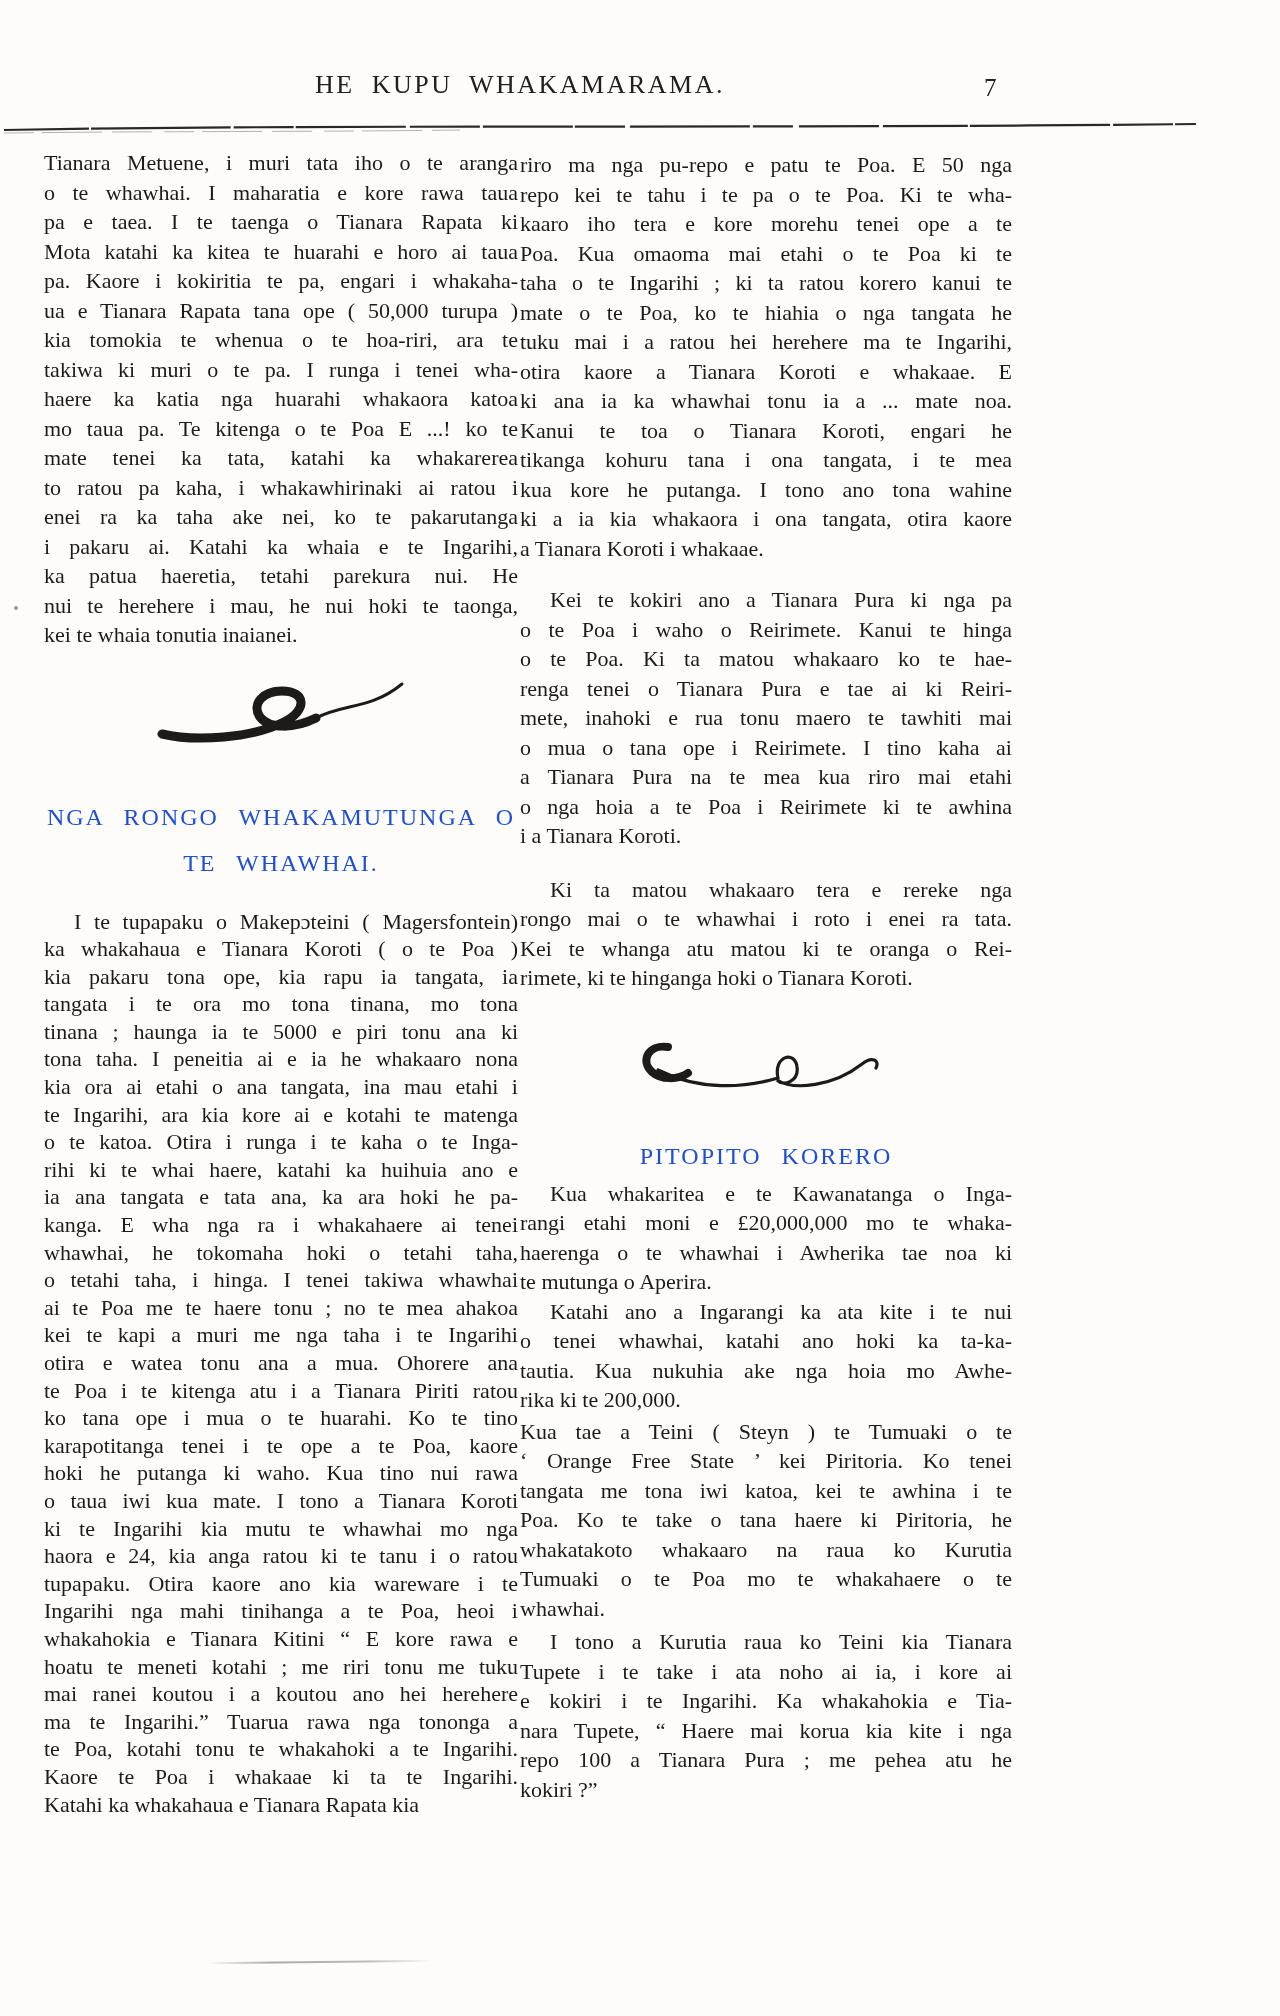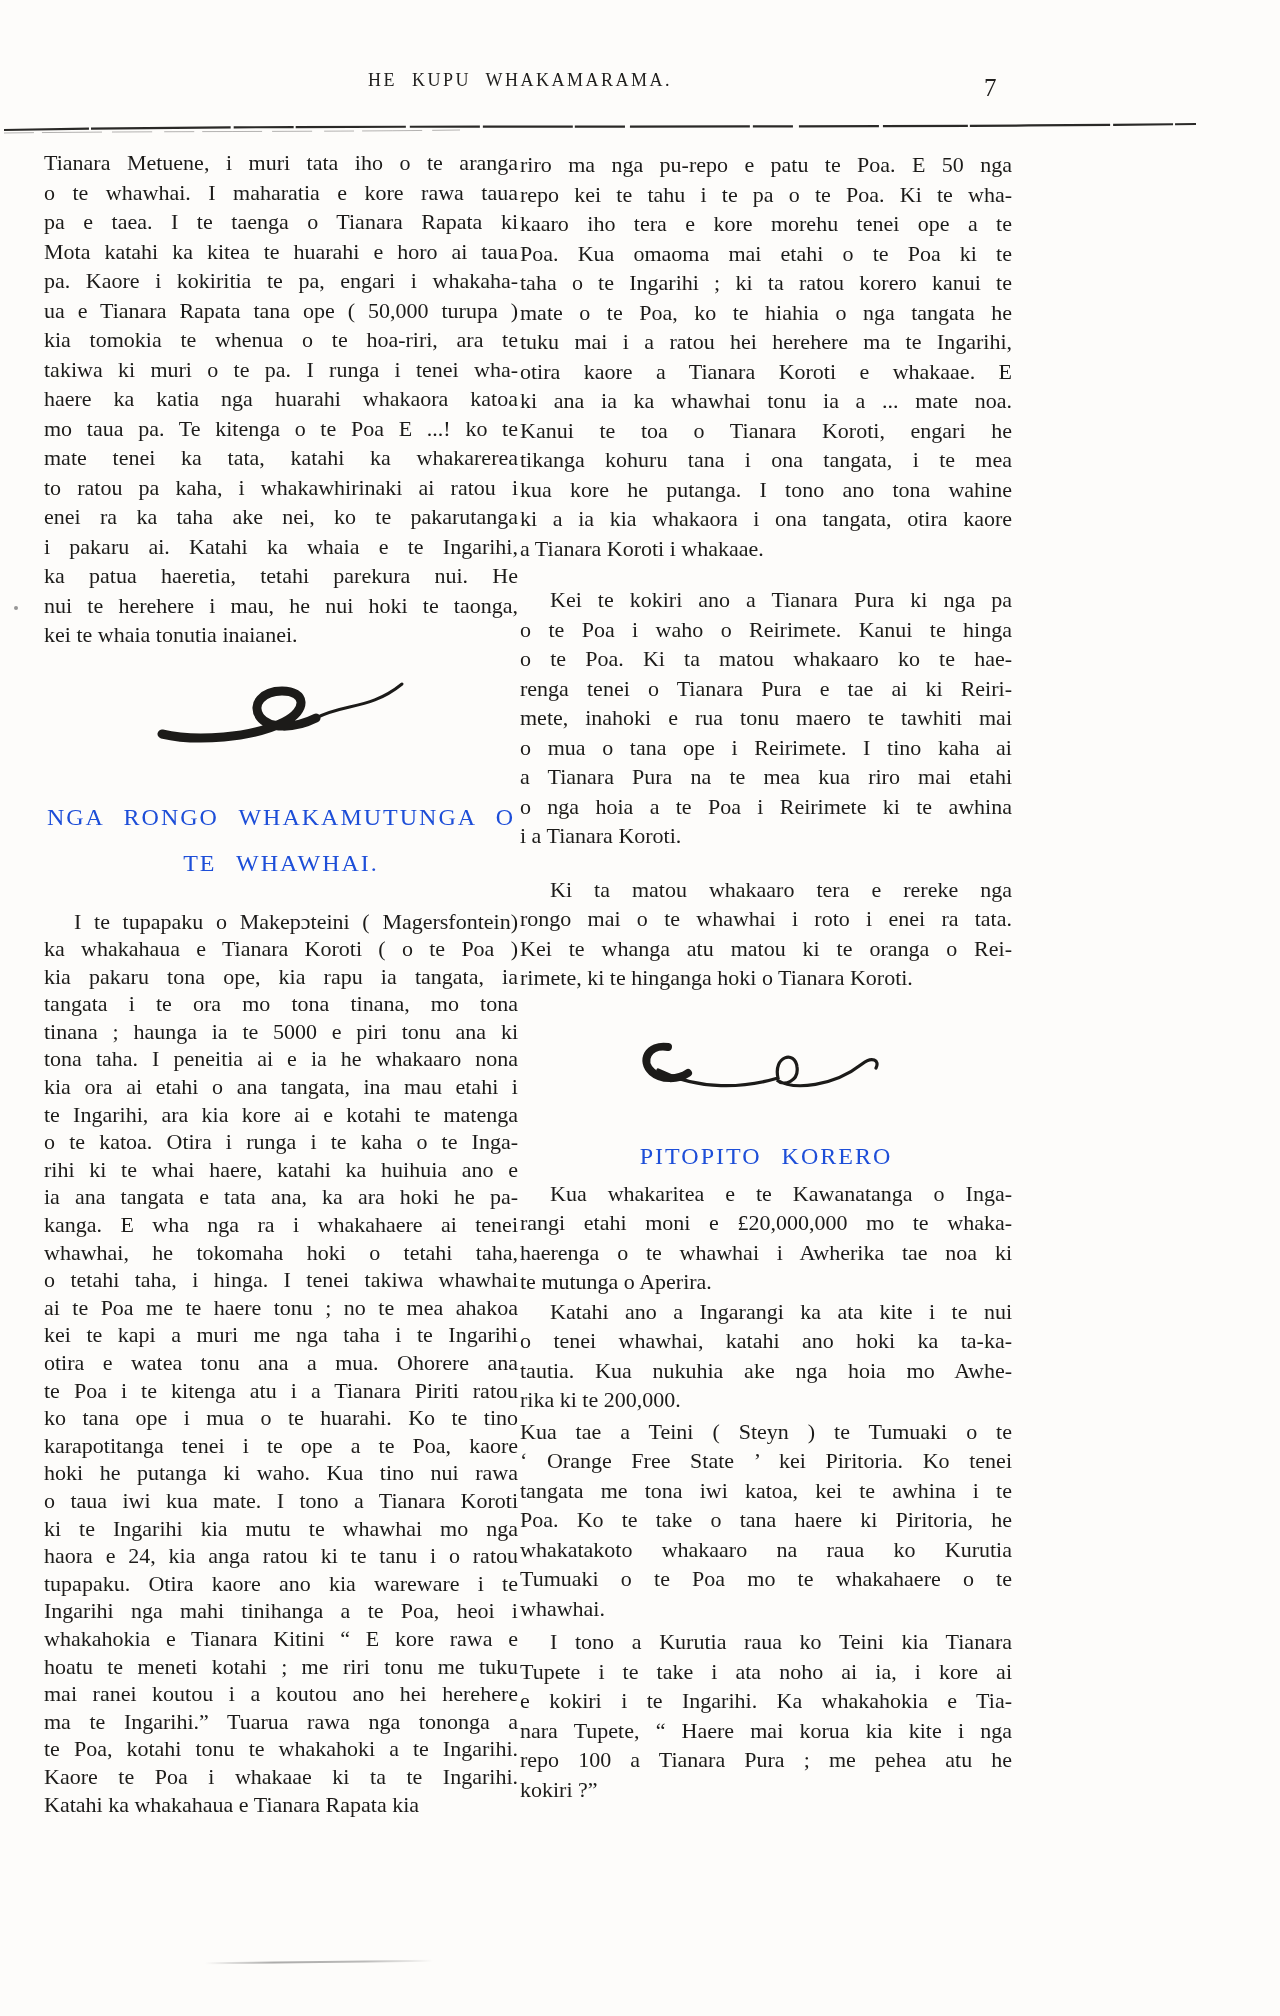--- a/index.html
+++ b/index.html
@@ -7,21 +7,21 @@
     position:relative;
     width:1280px;height:2016px;
     background:#fdfcfa;
     overflow:hidden;
     font-family:"Liberation Serif","DejaVu Serif",serif;
     color:#1c1b19;
   }
   .masthead{
     position:absolute;top:70px;left:0;width:1040px;
     text-align:center;
-    font-size:18px;letter-spacing:2.5px;word-spacing:8px;
+    font-size:26px;letter-spacing:2.5px;word-spacing:8px;
     color:#21201e;
   }
   .page-number{
     position:absolute;top:74px;left:984px;width:50px;
     font-size:25px;color:#21201e;
   }
   .rule{position:absolute;top:120px;left:0;}
   .col{position:absolute;font-size:22px;}
   .col-left{top:148px;left:44px;width:474px;}
   .col-right{top:150px;left:520px;width:492px;}

